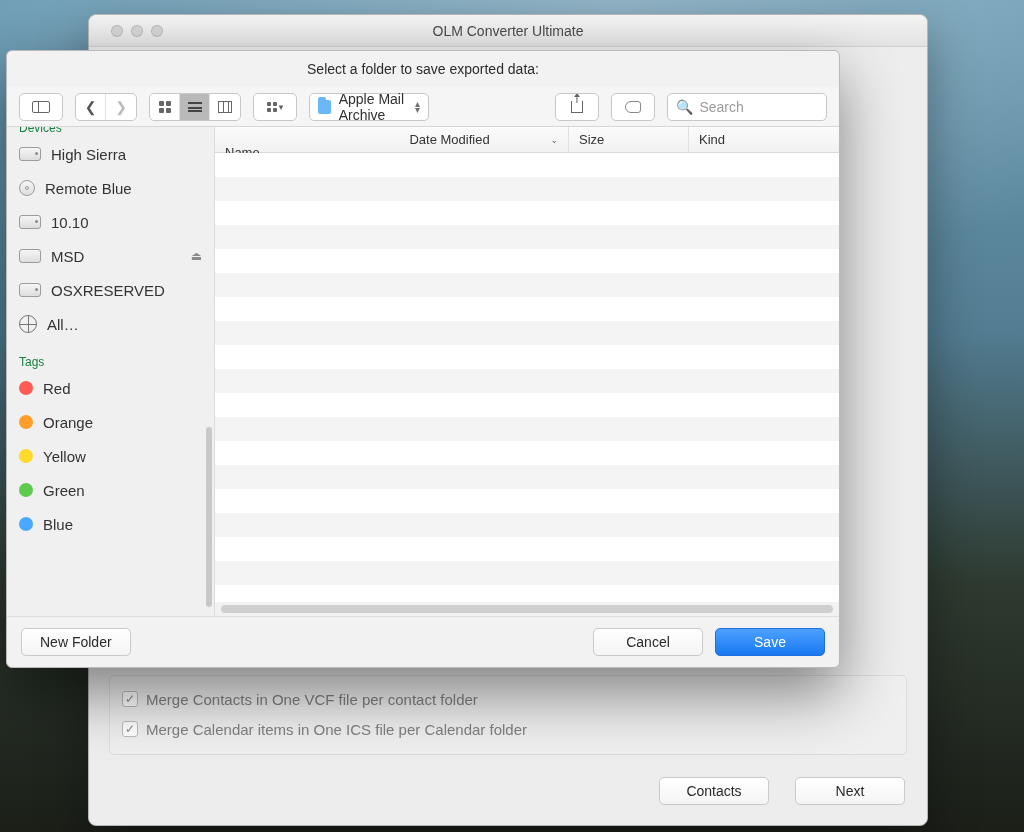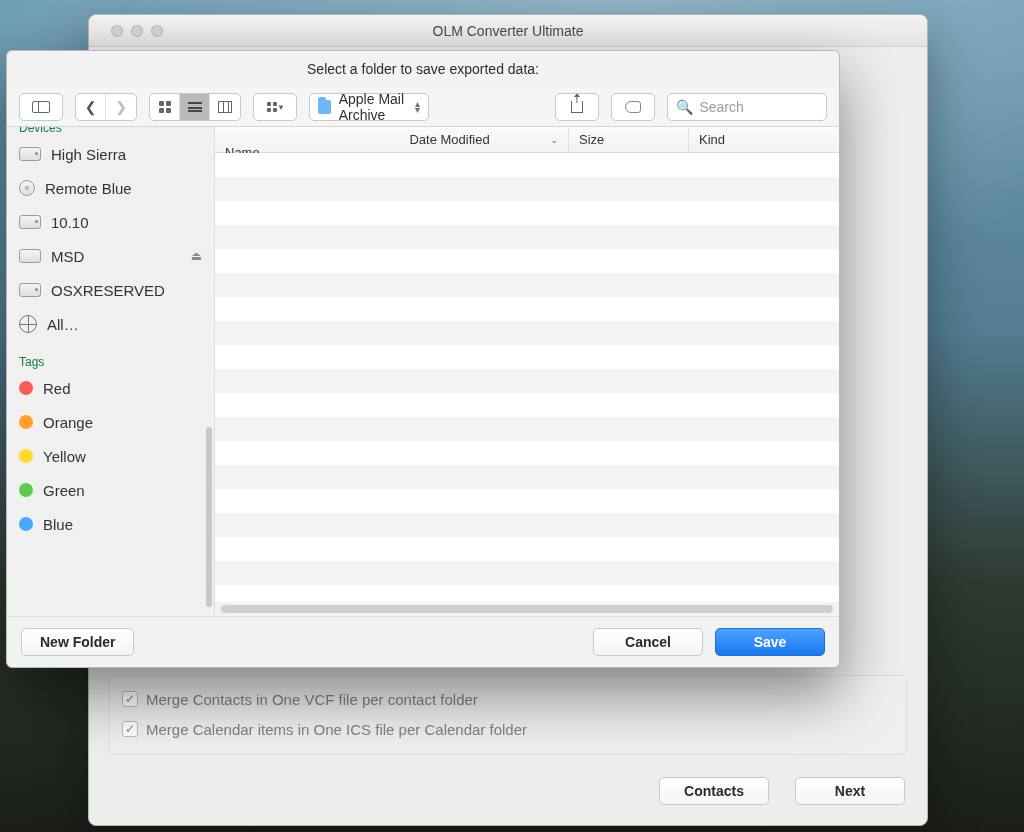--- a/index.html
+++ b/index.html
@@ -62,21 +62,20 @@
     position: absolute; right: 22px; bottom: 20px;
     display: flex; gap: 26px;
   }
   .mac-btn {
     min-width: 110px; height: 28px; padding: 0 18px;
     background: linear-gradient(#ffffff, #f4f4f4);
     border: 1px solid #c9c9c9; border-radius: 5px;
     font-size: 14px; color: #2a2a2a;
     display: inline-flex; align-items: center; justify-content: center;
     cursor: default;
-    font-weight: bold;
   }
   .mac-btn.primary {
     background: linear-gradient(#4da1ff, #1878f2);
     border-color: #1c6fe0; color: #fff;
   }
   .mac-btn.small { min-width: auto; }
 
   
   .sheet {
     position: absolute;

